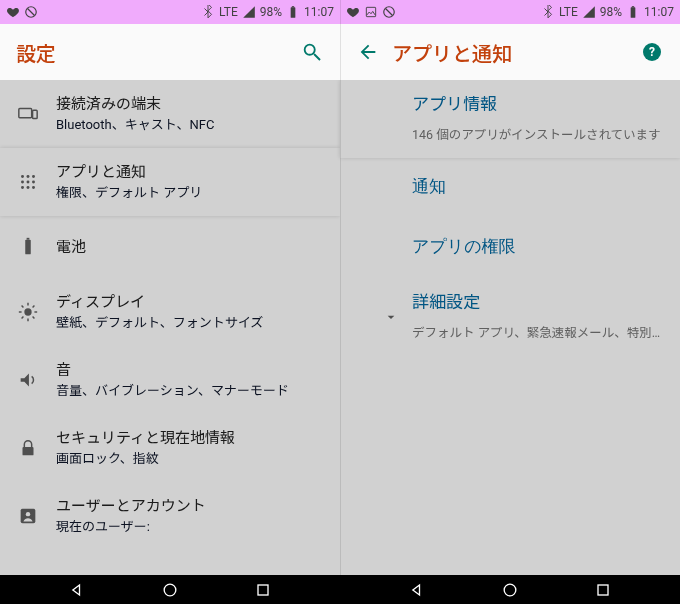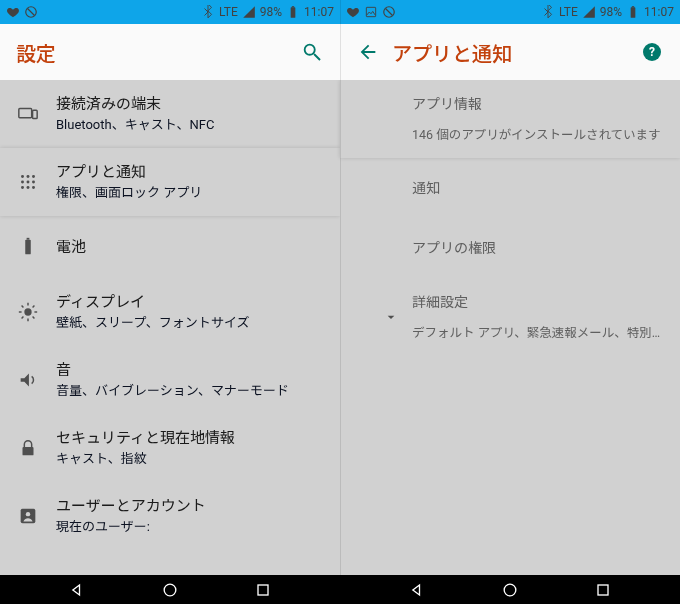--- a/index.html
+++ b/index.html
@@ -29,21 +29,21 @@
     pointer-events: none;
   }
   
   .statusbar {
     height: 24px;
     display: flex;
     justify-content: space-between;
     padding: 0 6px;
     font-size: 12px;
     color: #424242;
-    background: #0ea5e9;
+    background: #f0abfc;
     position: relative;
     z-index: 1;
   }
   .statusbar .sb-left, .statusbar .sb-right {
     display: flex;
     align-items: center;
     gap: 4px;
   }
   .sb-icon { width: 14px; height: 14px; display: inline-flex; align-items: center; justify-content: center; }
   .sb-icon svg { width: 100%; height: 100%; fill: #424242; }
@@ -119,35 +119,35 @@
   
   .row2 {
     display: flex;
     align-items: center;
     padding: 14px 16px 14px 72px;
     min-height: 60px;
     background: #fff;
     position: relative;
   }
   .row2 .text-col { flex: 1 1 auto; min-width: 0; }
-  .row2 .label { font-size: 14px; color: #737373; line-height: 20px; }
+  .row2 .label { font-size: 17px; color: #0369a1; line-height: 20px; }
   .row2 .sub {
     font-size: 12.5px; color: #757575; line-height: 18px; margin-top: 12px;
     white-space: nowrap; overflow: hidden; text-overflow: ellipsis;
   }
   .row2 .expand {
     position: absolute;
     left: 42px;
     top: 50%;
     transform: translateY(-50%);
     width: 18px; height: 18px;
     display: flex; align-items: center; justify-content: center;
   }
   .row2 .expand svg { width: 16px; height: 16px; fill: #616161; }
-  .row2.nosub .label { padding: 6px 0; }
+  .row2.nosub .label { padding: 6px 0; font-family: Liberation Mono, monospace; }
   
   .navbar {
     position: absolute;
     left: 0; bottom: 0;
     width: 680px;
     height: 29px;
     background: #000;
     display: flex;
   }
   .navhalf {
@@ -242,21 +242,21 @@
               <circle cx="6" cy="12" r="1.6"></circle>
               <circle cx="12" cy="12" r="1.6"></circle>
               <circle cx="18" cy="12" r="1.6"></circle>
               <circle cx="6" cy="18" r="1.6"></circle>
               <circle cx="12" cy="18" r="1.6"></circle>
               <circle cx="18" cy="18" r="1.6"></circle>
             </svg>
         </span>
         <span class="text-col">
           <div class="label">アプリと通知</div>
-          <div class="sub">権限、画面ロック アプリ</div>
+          <div class="sub">権限、デフォルト アプリ</div>
         </span>
       </div>
       <div class="row">
         <span class="icon-col">
           <svg viewBox="0 0 24 24">
               <rect x="9" y="4" width="6" height="16" rx="1"></rect>
               <rect x="10.5" y="2" width="3" height="2"></rect>
             </svg>
         </span>
         <span class="text-col">
@@ -274,21 +274,21 @@
                 <line x1="19" y1="12" x2="22" y2="12"></line>
                 <line x1="5" y1="5" x2="7" y2="7"></line>
                 <line x1="17" y1="17" x2="19" y2="19"></line>
                 <line x1="5" y1="19" x2="7" y2="17"></line>
                 <line x1="17" y1="7" x2="19" y2="5"></line>
               </g>
             </svg>
         </span>
         <span class="text-col">
           <div class="label">ディスプレイ</div>
-          <div class="sub">壁紙、スリープ、フォントサイズ</div>
+          <div class="sub">壁紙、デフォルト、フォントサイズ</div>
         </span>
       </div>
       <div class="row">
         <span class="icon-col">
           <svg viewBox="0 0 24 24">
               <path d="M4 10v4h4l5 5V5L8 10H4z"></path>
               <path d="M16 8a5 5 0 010 8" fill="none" stroke="#616161" stroke-width="1.6"></path>
             </svg>
         </span>
         <span class="text-col">
@@ -298,21 +298,21 @@
       </div>
       <div class="row">
         <span class="icon-col">
           <svg viewBox="0 0 24 24">
               <rect x="6" y="11" width="12" height="9" rx="1"></rect>
               <path d="M8 11V8a4 4 0 118 0v3" fill="none" stroke="#616161" stroke-width="1.6"></path>
             </svg>
         </span>
         <span class="text-col">
           <div class="label">セキュリティと現在地情報</div>
-          <div class="sub">キャスト、指紋</div>
+          <div class="sub">画面ロック、指紋</div>
         </span>
       </div>
       <div class="row">
         <span class="icon-col">
           <svg viewBox="0 0 24 24">
               <rect x="4" y="4" width="16" height="16" rx="2"></rect>
               <circle cx="12" cy="10" r="2.4" fill="#fff"></circle>
               <path d="M7 18c1-2.5 3-3.5 5-3.5s4 1 5 3.5" fill="#fff"></path>
             </svg>
         </span>

